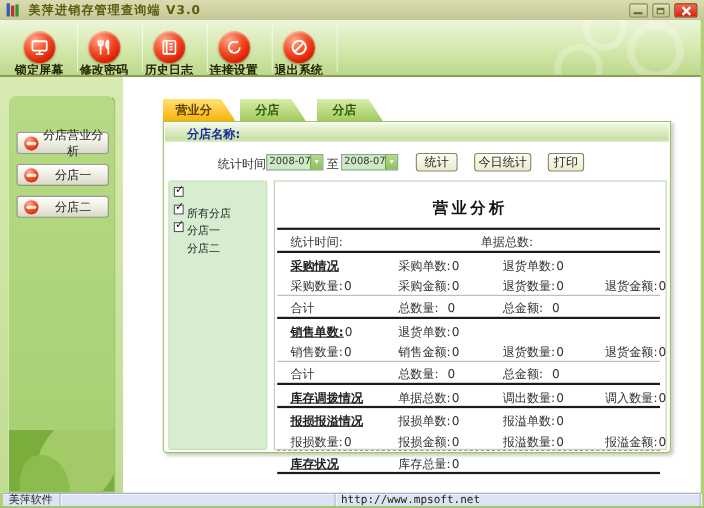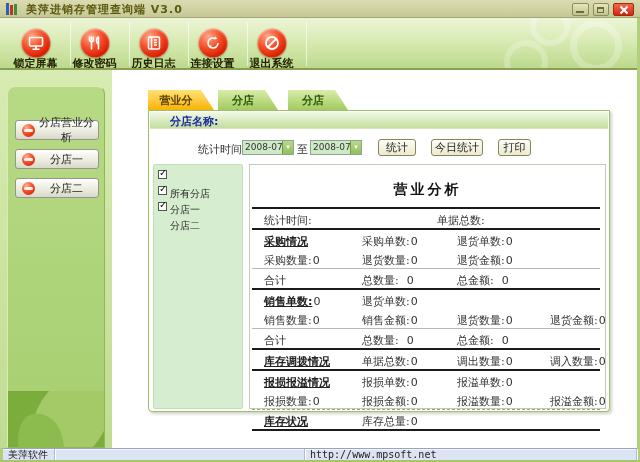--- a/index.html
+++ b/index.html
@@ -293,20 +293,21 @@
               <div class="tcell"><span class="lbl">单据总数:</span></div>
             </div>
             <div class="trow r-head">
               <div class="tcell"><span class="lbl">采购情况</span></div>
               <div class="tcell"><span class="lbl">采购单数:</span><span class="val v-k">0</span></div>
               <div class="tcell"><span class="lbl">退货单数:</span><span class="val v-k">0</span></div>
               <div class="tcell"><span class="lbl"></span></div>
             </div>
             <div class="trow b-thin">
               <div class="tcell"><span class="lbl">采购数量:</span><span class="val v-b">0</span></div>
+              <div class="tcell"><span class="lbl">采购金额:</span><span class="val v-r">0</span></div>
               <div class="tcell"><span class="lbl">退货数量:</span><span class="val v-b">0</span></div>
               <div class="tcell"><span class="lbl">退货金额:</span><span class="val v-r">0</span></div>
             </div>
             <div class="trow r-sum b-thick">
               <div class="tcell"><span class="lbl">合计</span></div>
               <div class="tcell"><span class="lbl">总数量:</span><span class="val v-b">0</span></div>
               <div class="tcell"><span class="lbl">总金额:</span><span class="val v-r">0</span></div>
               <div class="tcell"><span class="lbl"></span></div>
             </div>
             <div class="trow r-head">

